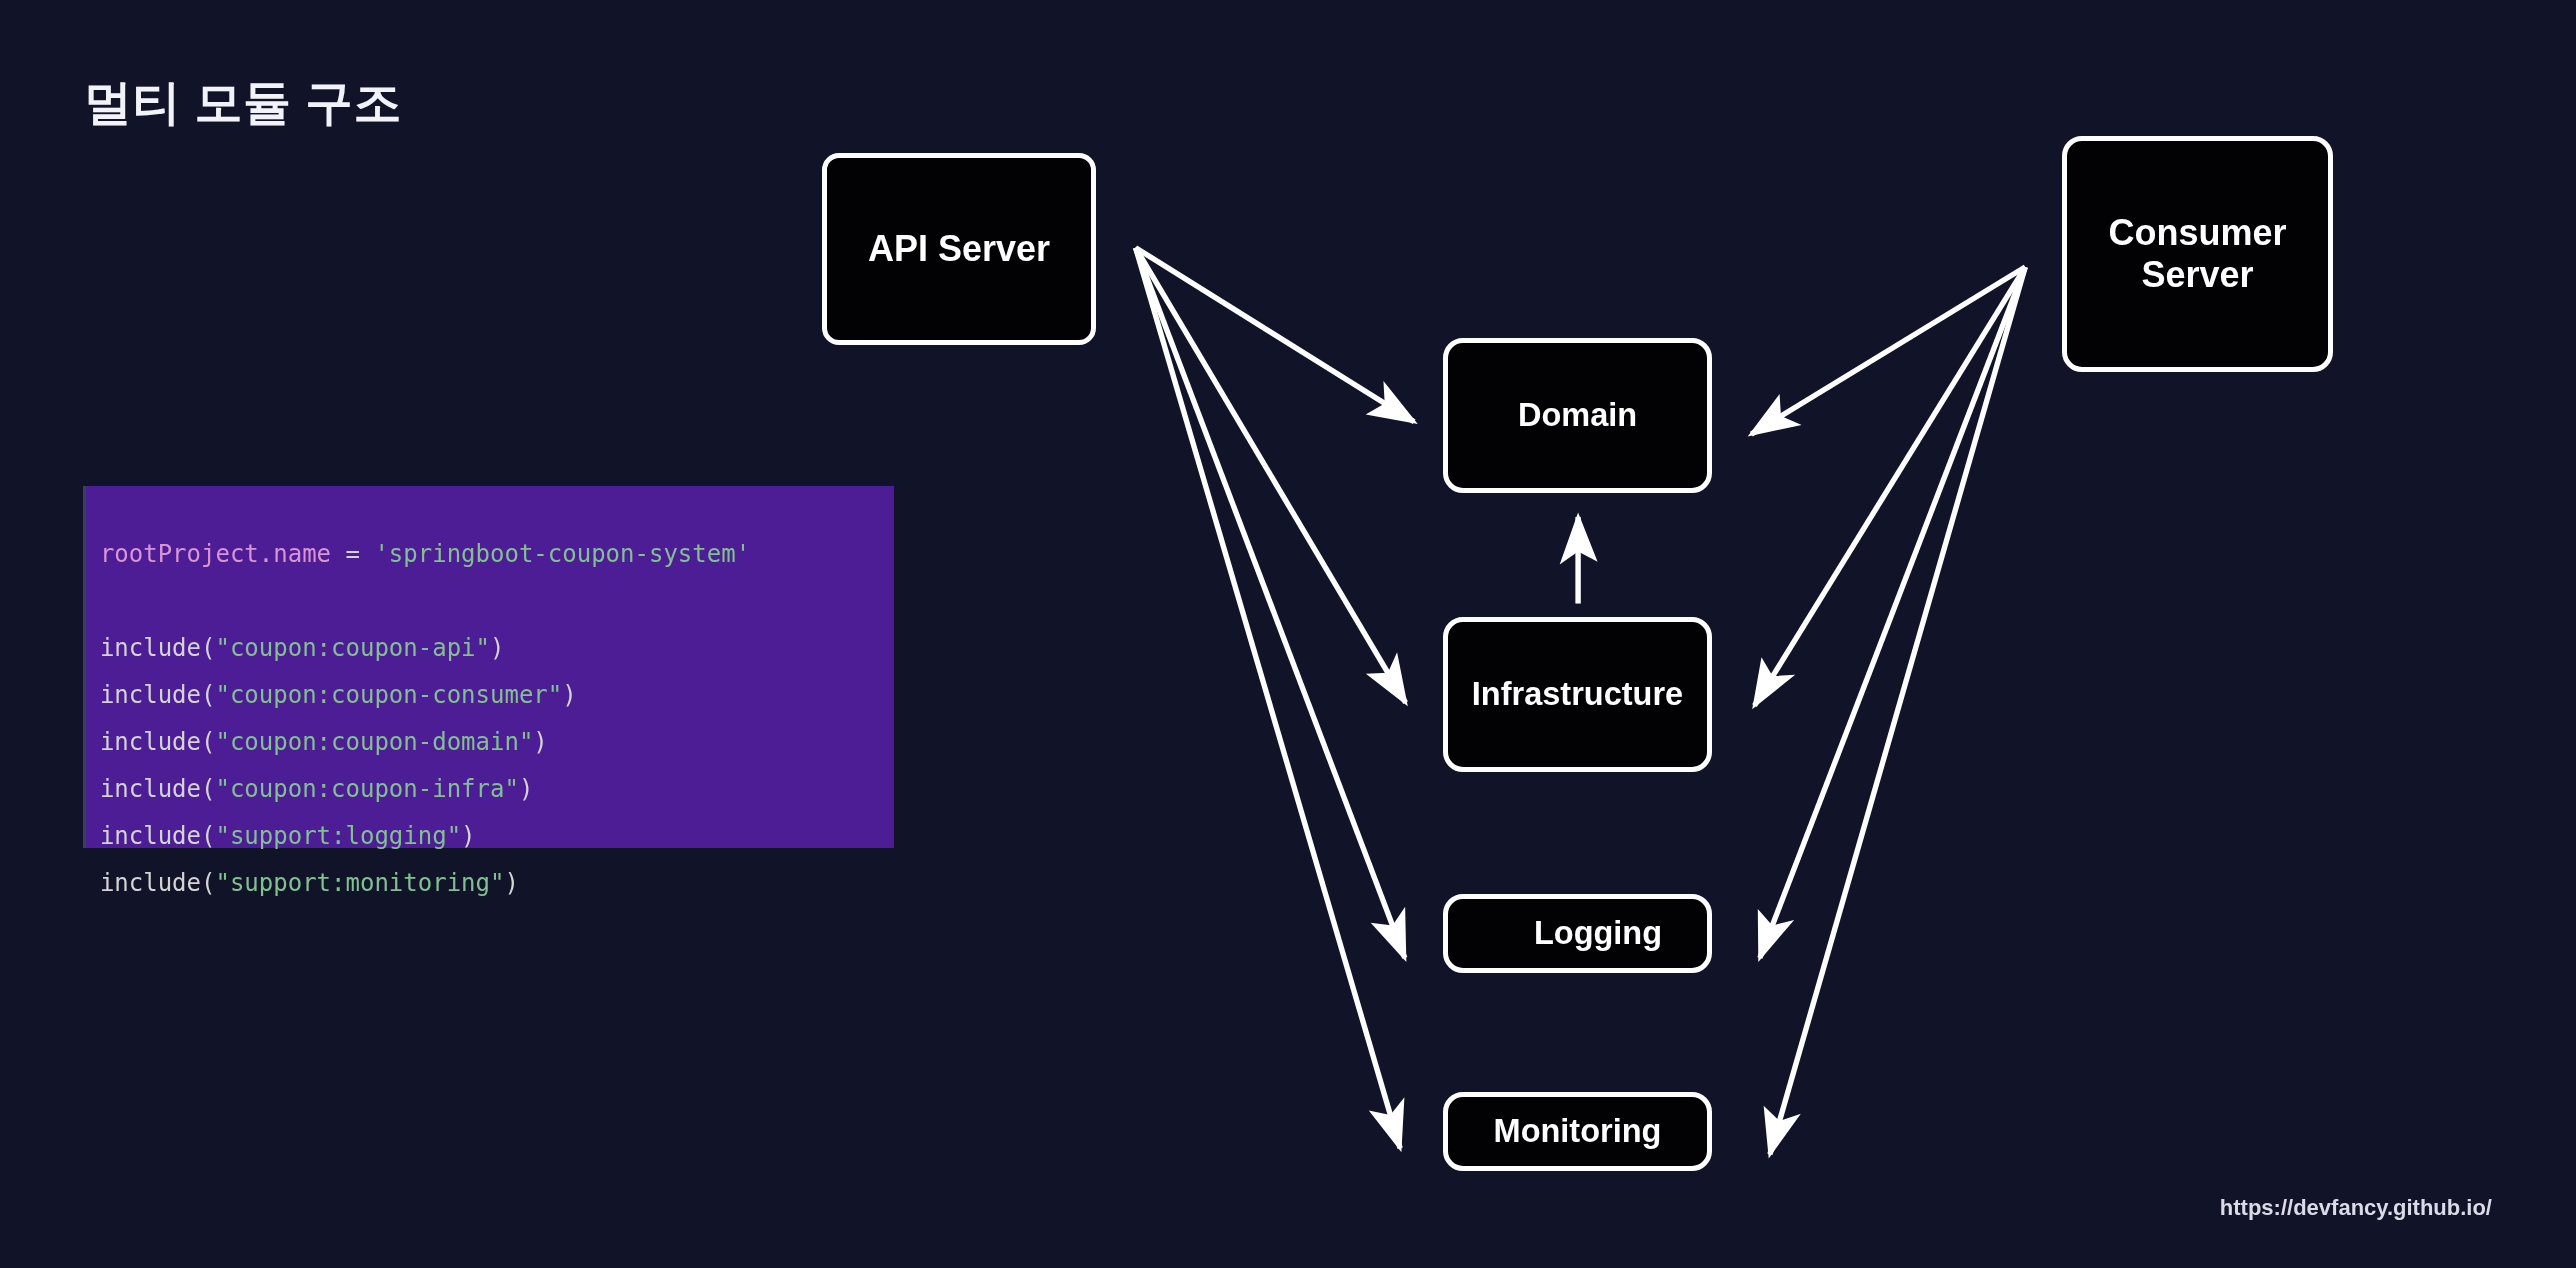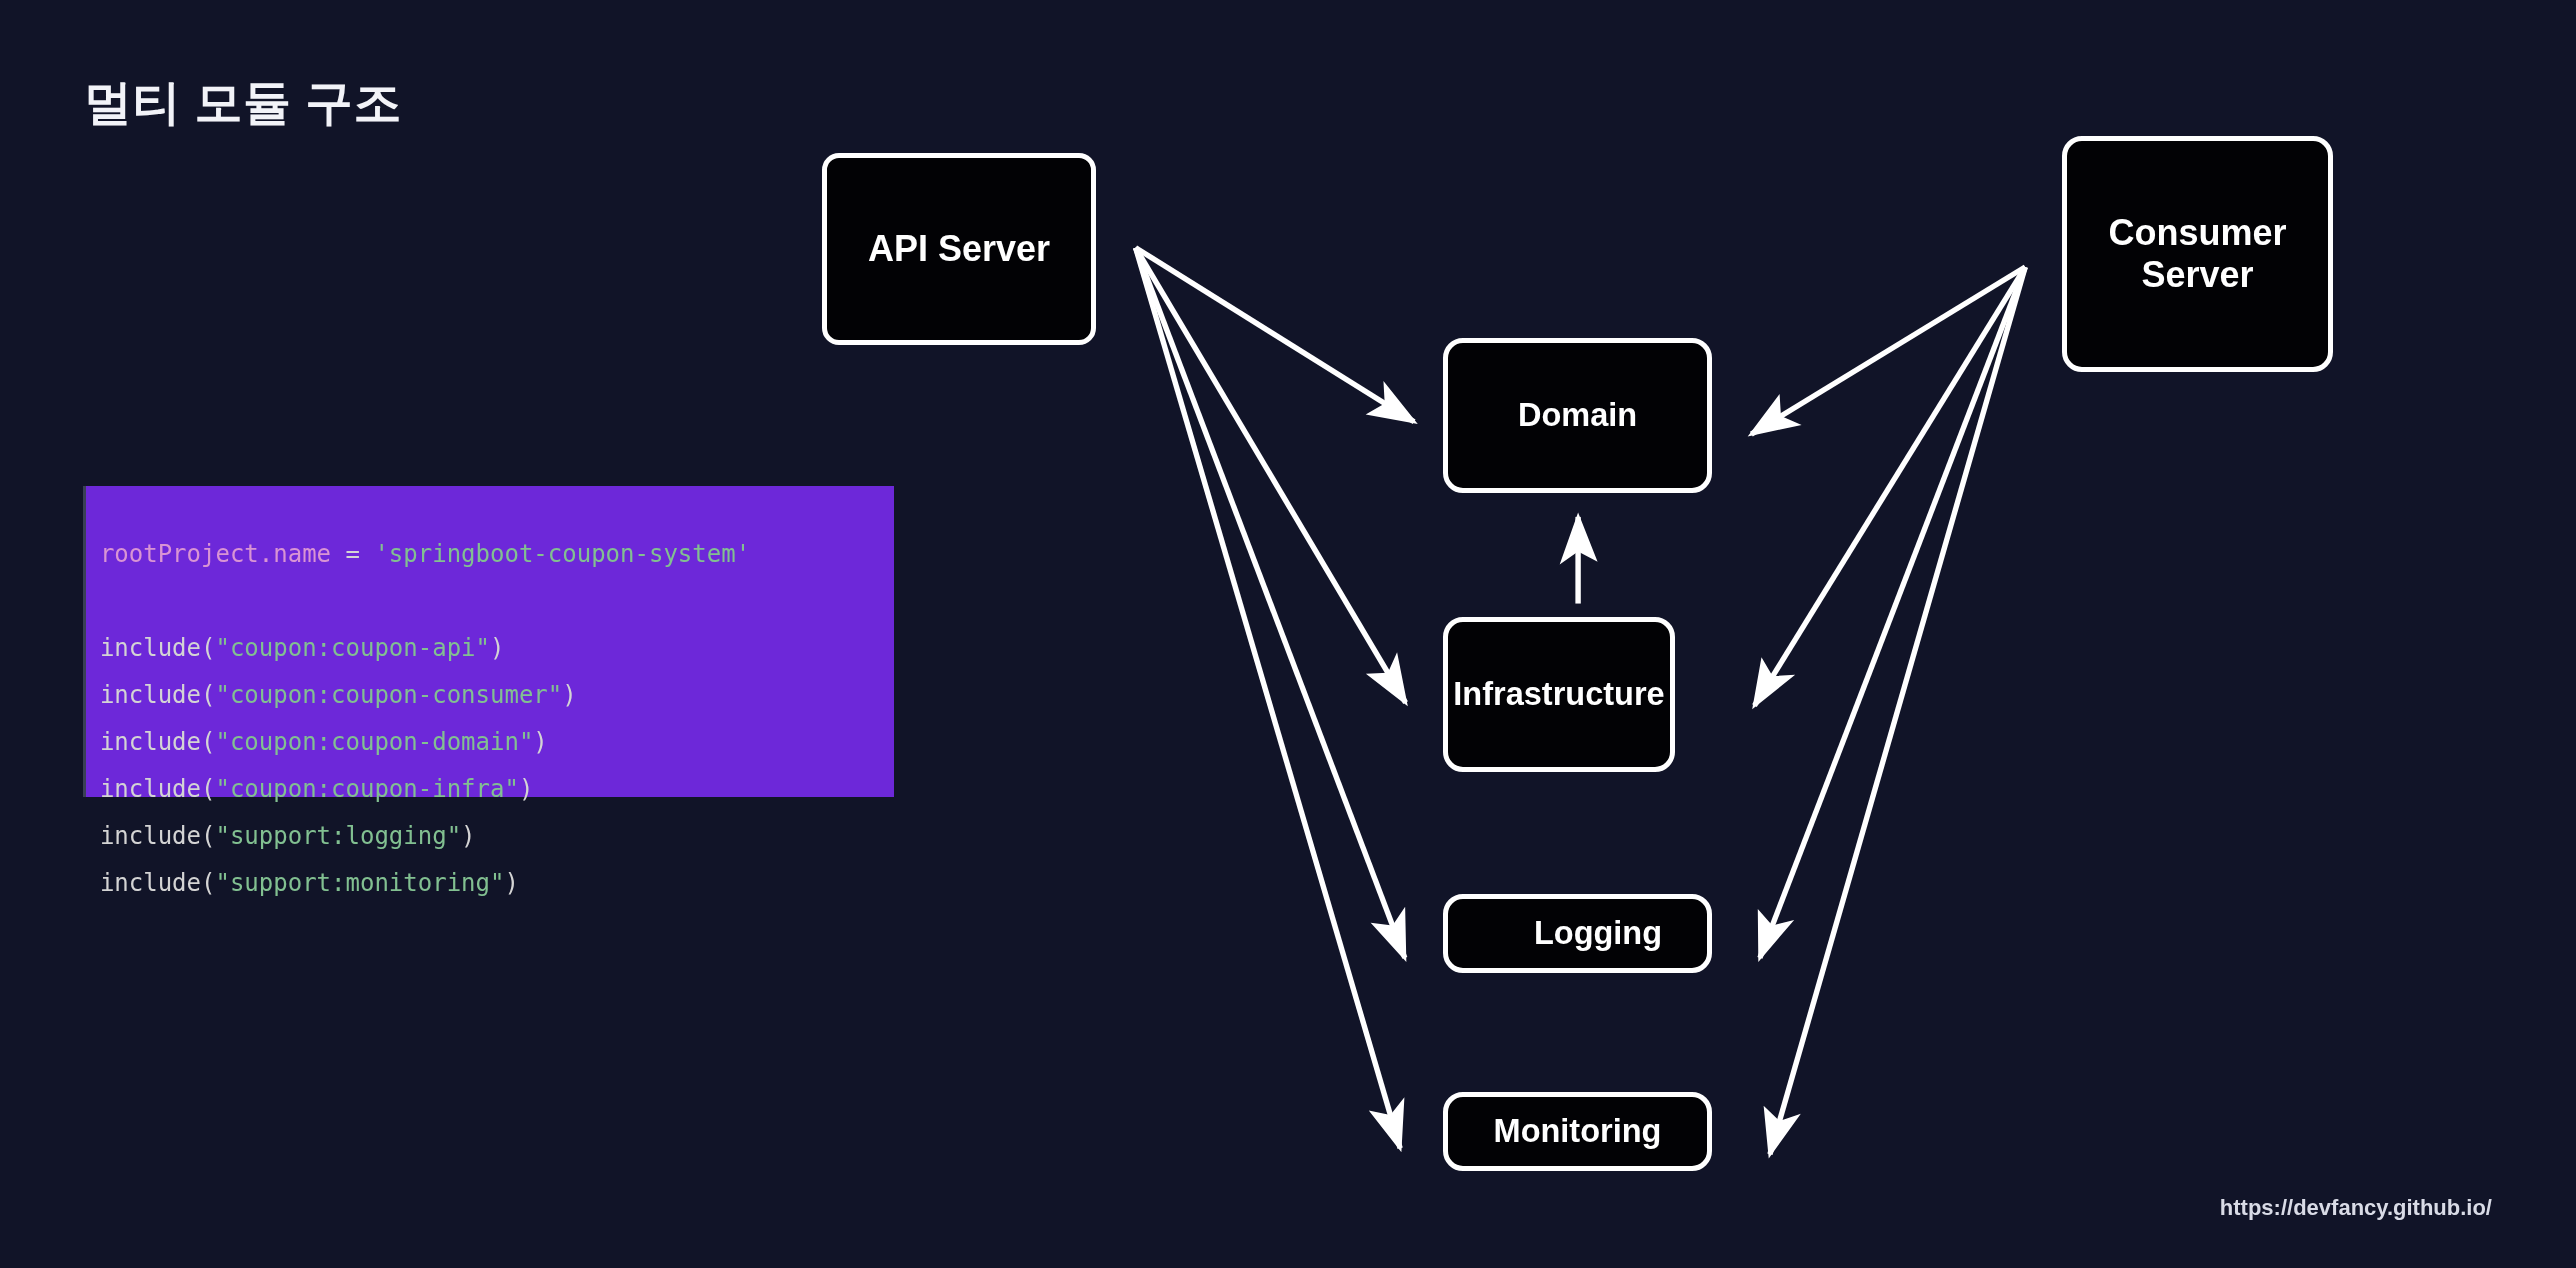--- a/index.html
+++ b/index.html
@@ -27,22 +27,22 @@
     letter-spacing: 0.4px;
     white-space: nowrap;
   }
 
   
   #code-block {
     position: absolute;
     left: 83px;
     top: 486px;
     width: 811px;
-    height: 311px;
-    background: #6d28d9;
+    height: 362px;
+    background: #4c1d95;
     border-left: 3.1px solid #3a4055;
     box-sizing: border-box;
     padding: 45px 0 0 7.7px;
   }
   .code-line {
     font-family: "DejaVu Sans Mono", "Liberation Mono", monospace;
     font-size: 24px;
     line-height: 47px;
     white-space: pre;
     padding-left: 6.2px;
@@ -82,21 +82,21 @@
     color: #ffffff;
     font-weight: bold;
     line-height: 1.18;
   }
   .node-lg { font-size: 36px; }
   .node-md { font-size: 32.5px; }
 
   #node-api-server    { left: 822px; top: 153px;  width: 274px; height: 192px; border-radius: 17px; }
   #node-consumer-srv  { left: 2062px; top: 136px;  width: 271px; height: 236px; }
   #node-domain        { left: 1443px; top: 338px;  width: 269px; height: 155px; }
-  #node-infrastructure{ left: 1443px; top: 617px;  width: 232px; height: 155px; }
+  #node-infrastructure{ left: 1443px; top: 617px;  width: 269px; height: 155px; }
   #node-logging       { left: 1443px; top: 894px; width: 269px; height: 79px; padding-left: 41px; }
   #node-monitoring    { left: 1443px; top: 1092px; width: 269px; height: 79px; }
 
   
   #footer-url {
     position: absolute;
     right: 84px;
     bottom: 48px;
     font-size: 22px;
     font-weight: bold;

